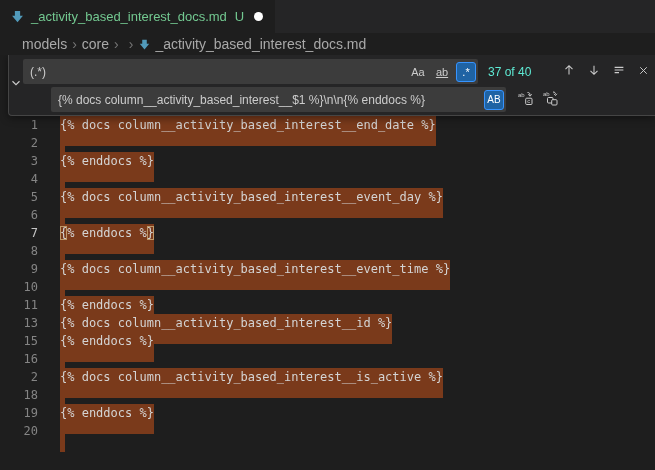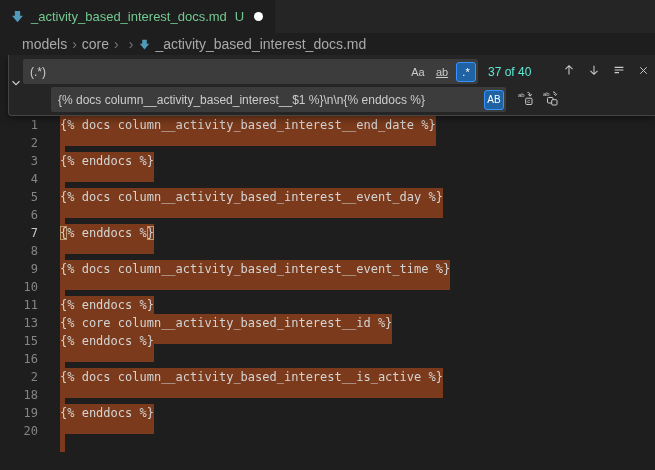--- a/index.html
+++ b/index.html
@@ -104,21 +104,21 @@
         <div class="line-row"><span class="lnum">2</span><span class="lcode"><span class="match empty"></span></span></div>
         <div class="line-row"><span class="lnum">3</span><span class="lcode"><span class="match">{% enddocs %}</span></span></div>
         <div class="line-row"><span class="lnum">4</span><span class="lcode"><span class="match empty"></span></span></div>
         <div class="line-row"><span class="lnum">5</span><span class="lcode"><span class="match">{% docs column__activity_based_interest__event_day %}</span></span></div>
         <div class="line-row"><span class="lnum">6</span><span class="lcode"><span class="match empty"></span></span></div>
         <div class="line-row"><span class="lnum current">7</span><span class="lcode"><span class="match"><span class="bracket">{</span><span>% enddocs %</span><span class="bracket">}</span></span></span></div>
         <div class="line-row"><span class="lnum">8</span><span class="lcode"><span class="match empty"></span></span></div>
         <div class="line-row"><span class="lnum">9</span><span class="lcode"><span class="match">{% docs column__activity_based_interest__event_time %}</span></span></div>
         <div class="line-row"><span class="lnum">10</span><span class="lcode"><span class="match empty"></span></span></div>
         <div class="line-row"><span class="lnum">11</span><span class="lcode"><span class="match">{% enddocs %}</span></span></div>
-        <div class="line-row"><span class="lnum">13</span><span class="lcode"><span class="match">{% core column__activity_based_interest__id %}</span></span></div>
+        <div class="line-row"><span class="lnum">13</span><span class="lcode"><span class="match">{% docs column__activity_based_interest__id %}</span></span></div>
         <div class="line-row"><span class="lnum">15</span><span class="lcode"><span class="match">{% enddocs %}</span></span></div>
         <div class="line-row"><span class="lnum">16</span><span class="lcode"><span class="match empty"></span></span></div>
         <div class="line-row"><span class="lnum">2</span><span class="lcode"><span class="match">{% docs column__activity_based_interest__is_active %}</span></span></div>
         <div class="line-row"><span class="lnum">18</span><span class="lcode"><span class="match empty"></span></span></div>
         <div class="line-row"><span class="lnum">19</span><span class="lcode"><span class="match">{% enddocs %}</span></span></div>
         <div class="line-row"><span class="lnum">20</span><span class="lcode"><span class="match empty"></span></span></div>
       </div>
 
     <div class="findwidget">
       <div class="fw-left">

